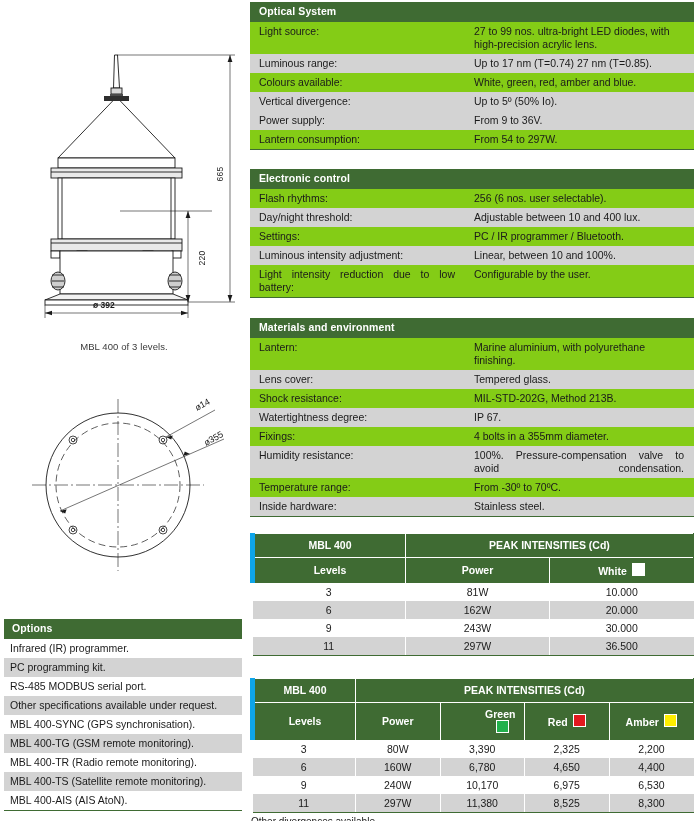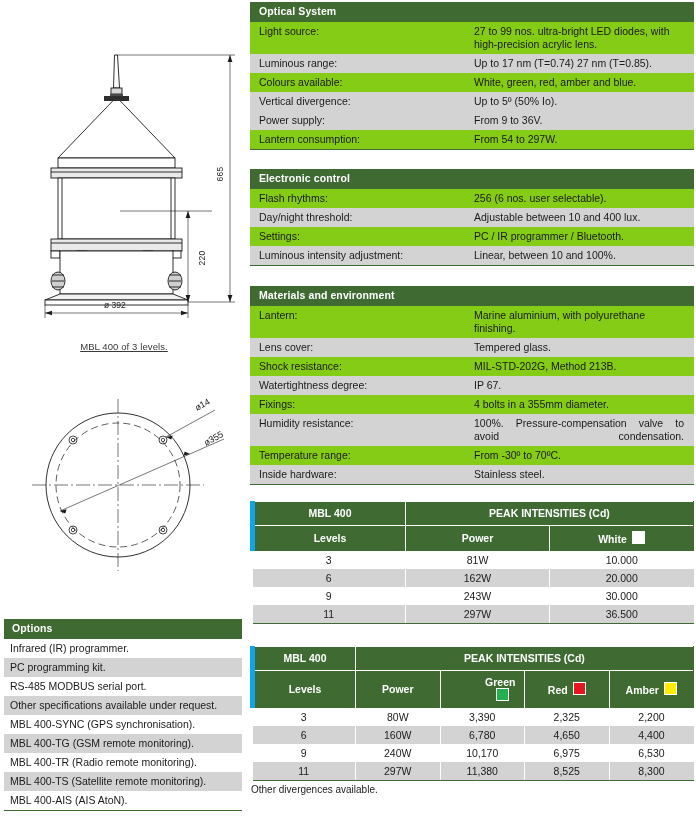--- a/index.html
+++ b/index.html
@@ -14,21 +14,21 @@
   }
   .page{position:relative;width:696px;height:821px;}
 
   
   .left-col{position:absolute;left:0;top:0;width:248px;height:821px;}
 
   .drawing-elev{position:absolute;left:0;top:0;width:248px;height:330px;}
   .drawing-plan{position:absolute;left:0;top:355px;width:248px;height:260px;}
   .fig-caption{
     position:absolute;left:0;top:341px;width:248px;
-    text-align:center;font-size:9.5px;color:#3a3a3a;letter-spacing:.1px;text-decoration:underline;
+    text-align:center;font-size:9.5px;color:#3a3a3a;letter-spacing:.1px;
   }
 
   
   .options-box{position:absolute;left:4px;top:619px;width:238px;}
   .sec-head{
     background:#3f6b33;color:#ffffff;font-weight:bold;font-size:10.5px;
     padding:3px 8px 4px 8px;line-height:13px;letter-spacing:.1px;
   }
   .opt-row{
     font-size:10.5px;line-height:13px;padding:3px 8px 3px 6px;
@@ -159,21 +159,21 @@
           <path d="M230 55 l-2.4 7 h4.8 Z"></path>
           <path d="M230 302 l-2.4 -7 h4.8 Z"></path>
           <path d="M188 211 l-2.4 7 h4.8 Z"></path>
           <path d="M188 302 l-2.4 -7 h4.8 Z"></path>
           <path d="M45 313 l7 -2.2 v4.4 Z"></path>
           <path d="M188 313 l-7 -2.2 v4.4 Z"></path>
         </g>
       </svg>
       <div class="dim-v" style="left:213px;top:169px;">665</div>
       <div class="dim-v" style="left:195px;top:253px;">220</div>
-      <div class="dim-h" style="left:104px;top:300px;">ø 392</div>
+      <div class="dim-h" style="left:93px;top:300px;font-weight:bold;">ø 392</div>
     </div>
 
     <div class="fig-caption">MBL 400 of 3 levels.</div>
 
     <div class="drawing-plan">
       <svg width="248" height="260" viewBox="0 0 248 260">
         <g fill="none" stroke="#1a1a1a" stroke-width="0.9">
           <circle cx="118" cy="130" r="72"></circle>
         </g>
         <g fill="none" stroke="#1a1a1a" stroke-width="0.7" stroke-dasharray="7 4">
@@ -273,20 +273,24 @@
               <td class="k">Day/night threshold:</td>
               <td>Adjustable between 10 and 400 lux.</td>
             </tr>
         <tr class="plain">
               <td class="k">Settings:</td>
               <td>PC / IR programmer / Bluetooth.</td>
             </tr>
         <tr class="alt">
               <td class="k">Luminous intensity adjustment:</td>
               <td>Linear, between 10 and 100%.</td>
+            </tr>
+        <tr class="plain">
+              <td class="k just">Light intensity reduction due to low battery:</td>
+              <td>Configurable by the user.</td>
             </tr>
       </tbody>
         </table>
       <div class="blk-rule" style="margin-left:0;width:444px;"></div>
     </div>
 
     <div class="spec-block" style="margin-top:20px;">
       <div class="sec-head">Materials and environment</div>
       <table class="spec-table">
         <tbody>

